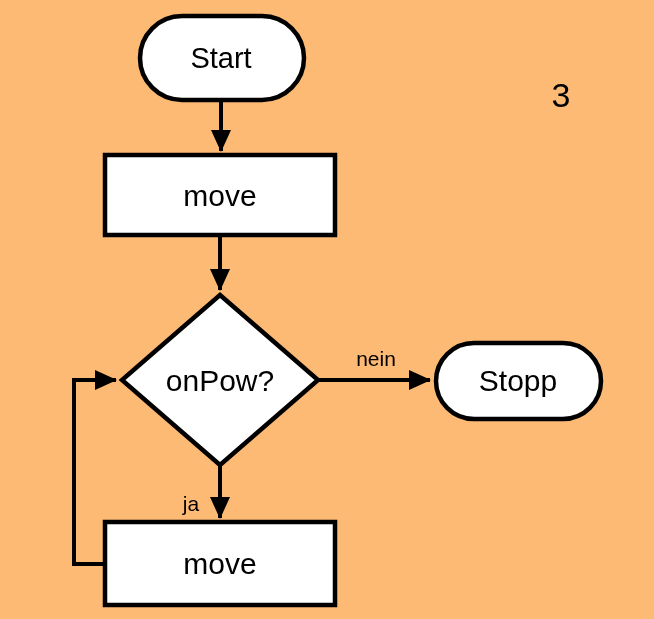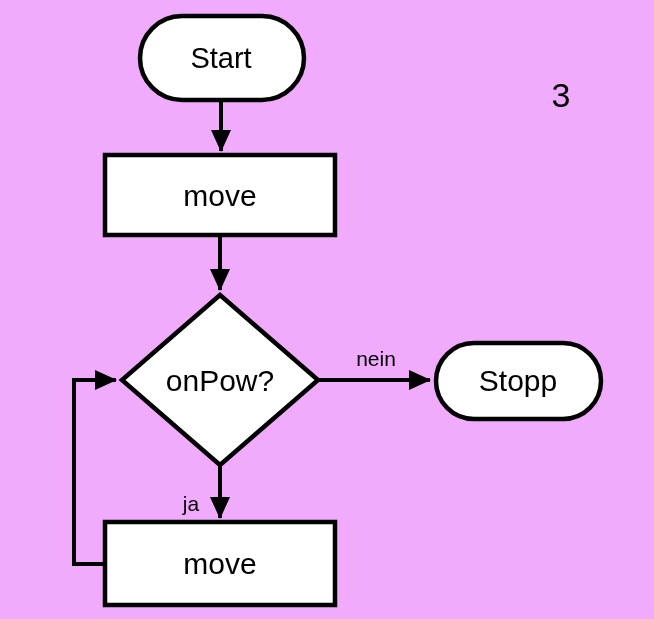--- a/index.html
+++ b/index.html
@@ -4,21 +4,21 @@
 <style>
   html, body {
     margin: 0;
     padding: 0;
     background: #ffffff;
   }
   .canvas {
     position: relative;
     width: 654px;
     height: 619px;
-    background: #f0abfc;
+    background: #fdba74;
     font-family: "Liberation Sans", sans-serif;
   }
   svg {
     display: block;
   }
   .node-label {
     font-family: "Liberation Sans", sans-serif;
     font-size: 30px;
     fill: #000000;
     text-anchor: middle;

